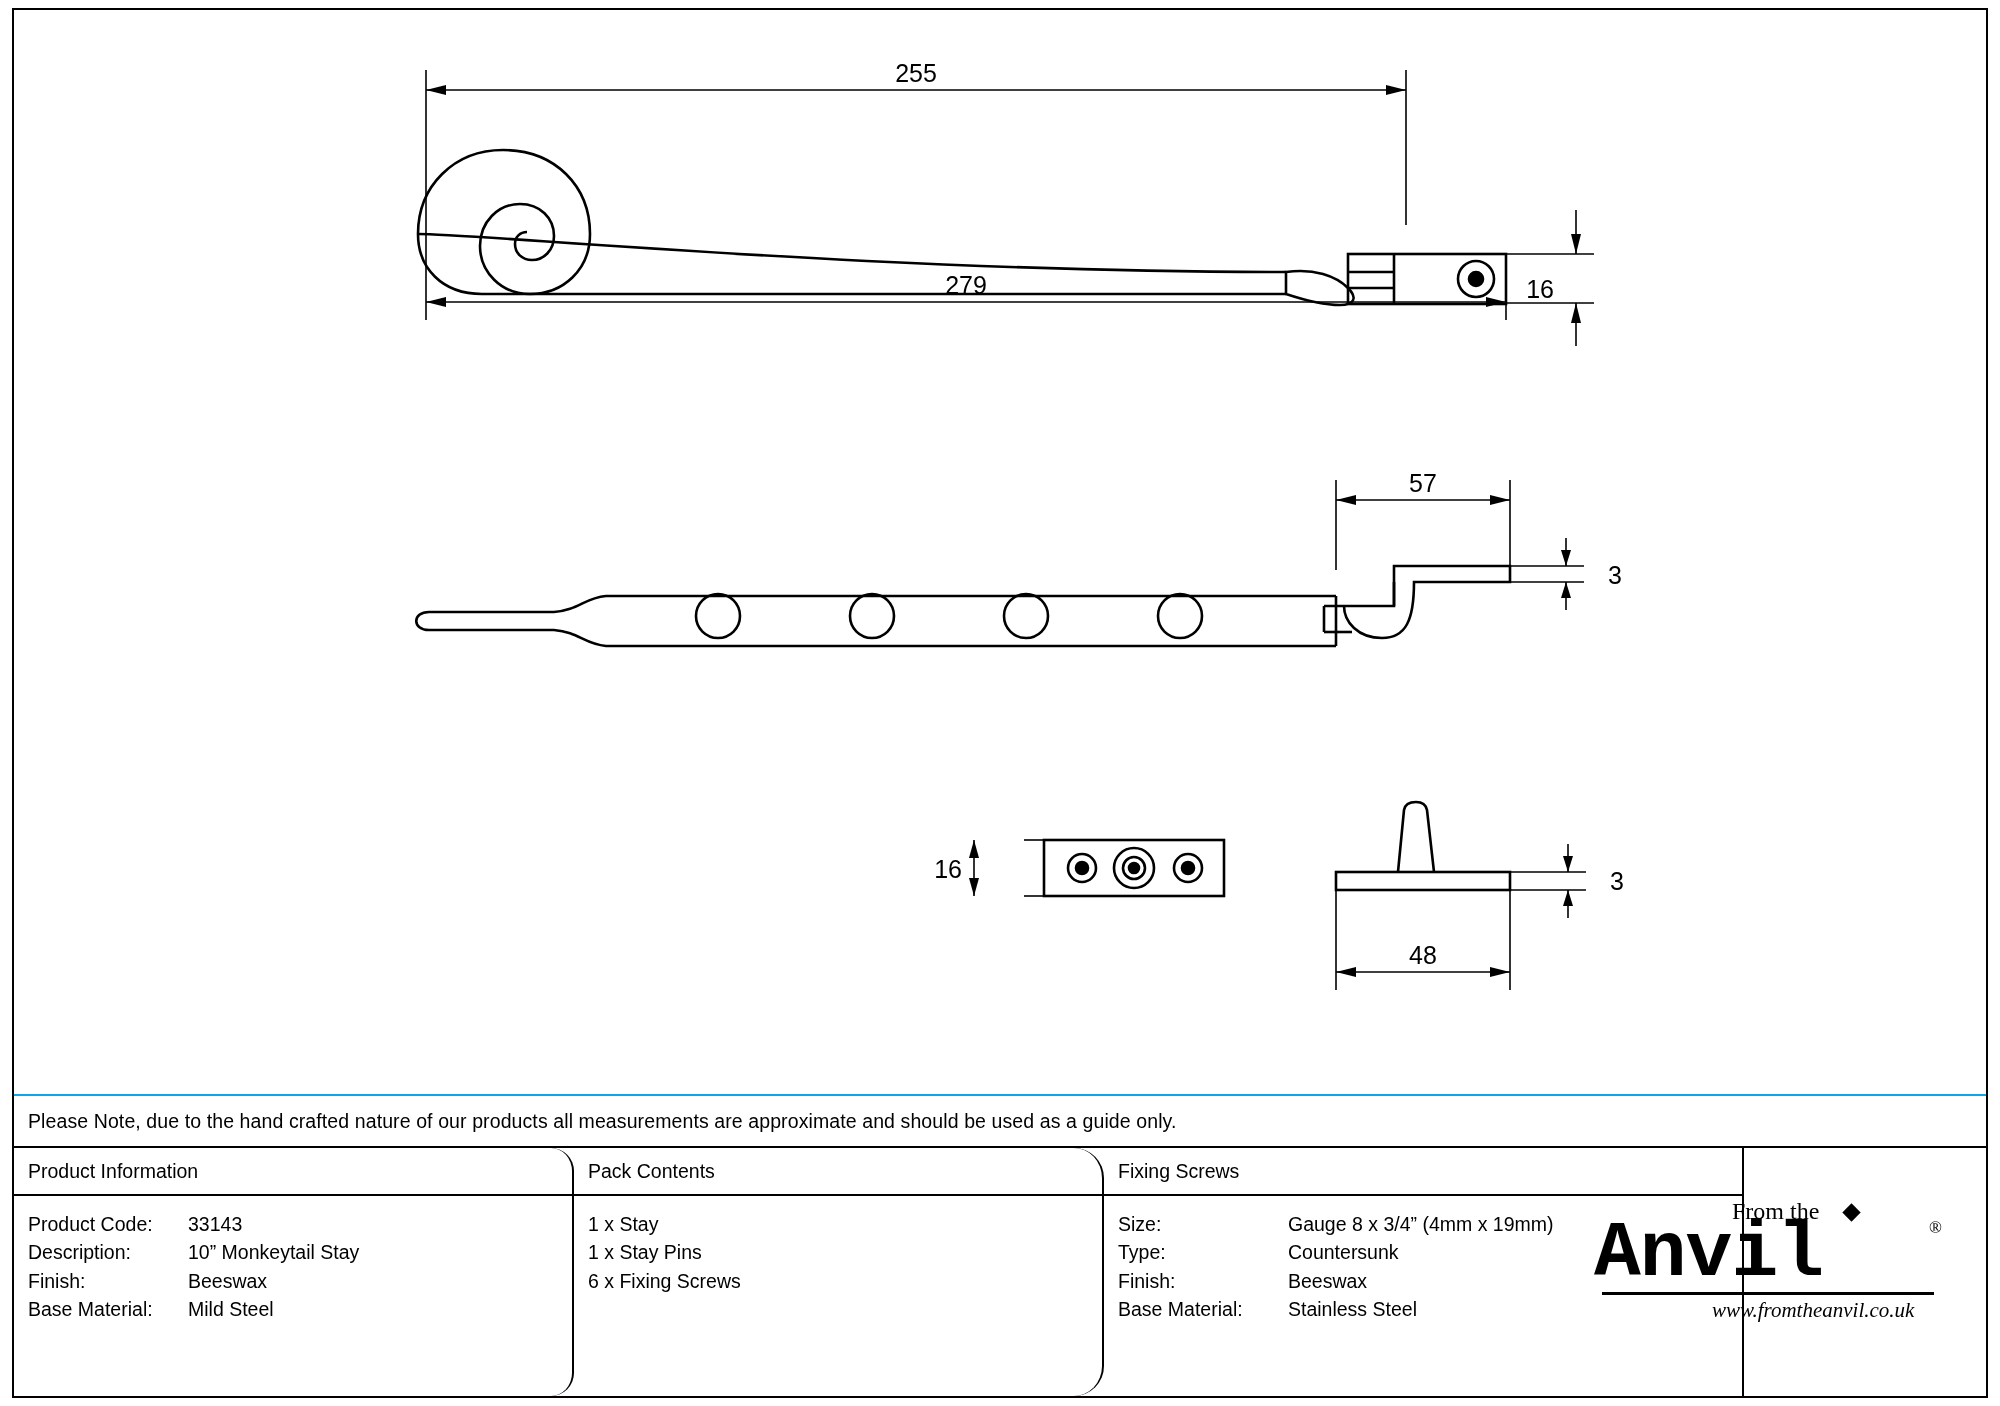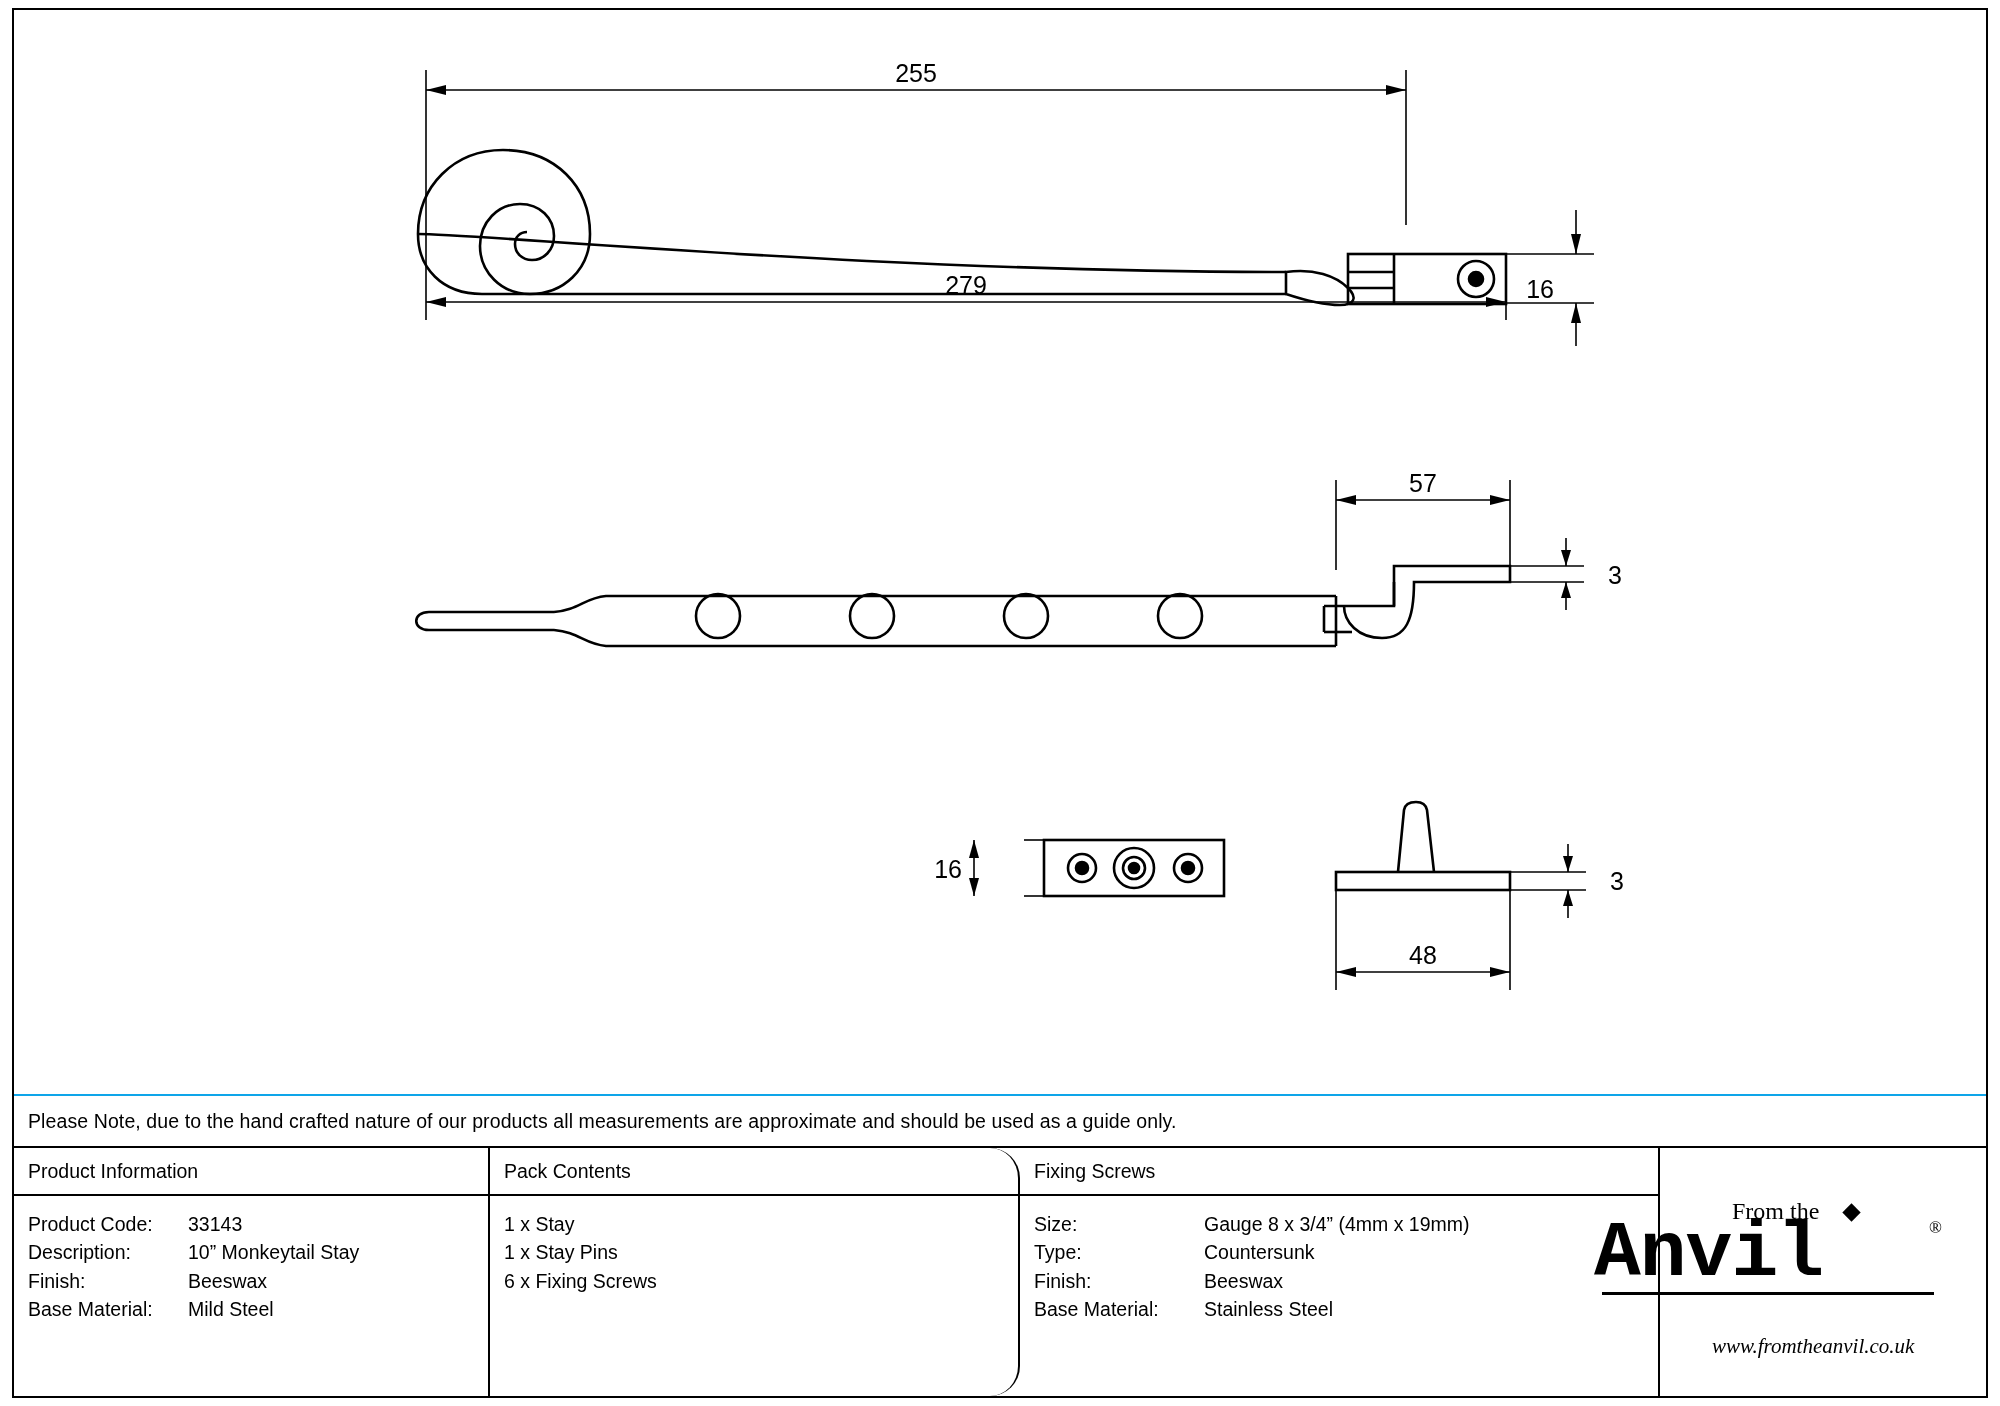--- a/index.html
+++ b/index.html
@@ -53,21 +53,21 @@
     height: 248px;
     min-height: 248px;
     display: flex;
   }
   .info-col {
     box-sizing: border-box;
     border-right: 2px solid #000;
     display: flex;
     flex-direction: column;
   }
-  .col-product { width: 476px; }
+  .col-product { width: 560px; border-radius: 23px; }
   .col-pack { width: 530px; border-radius: 30px; }
   .col-screws { width: 640px; }
   .col-logo {
     flex: 1 1 auto;
     border-right: none;
     position: relative;
   }
   .col-head {
     height: 48px;
     min-height: 48px;
@@ -133,21 +133,20 @@
     font-size: 17px;
     font-family: "Liberation Serif", serif;
   }
   .logo-url {
     position: absolute;
     left: 118px;
     top: 104px;
     font-size: 21px;
     font-style: italic;
     font-family: "Liberation Serif", serif;
-    margin-top: 36px;
   }
   .logo-bar {
     position: absolute;
     left: 8px;
     top: 98px;
     width: 332px;
     height: 3px;
     background: #000;
   }
 </style>

